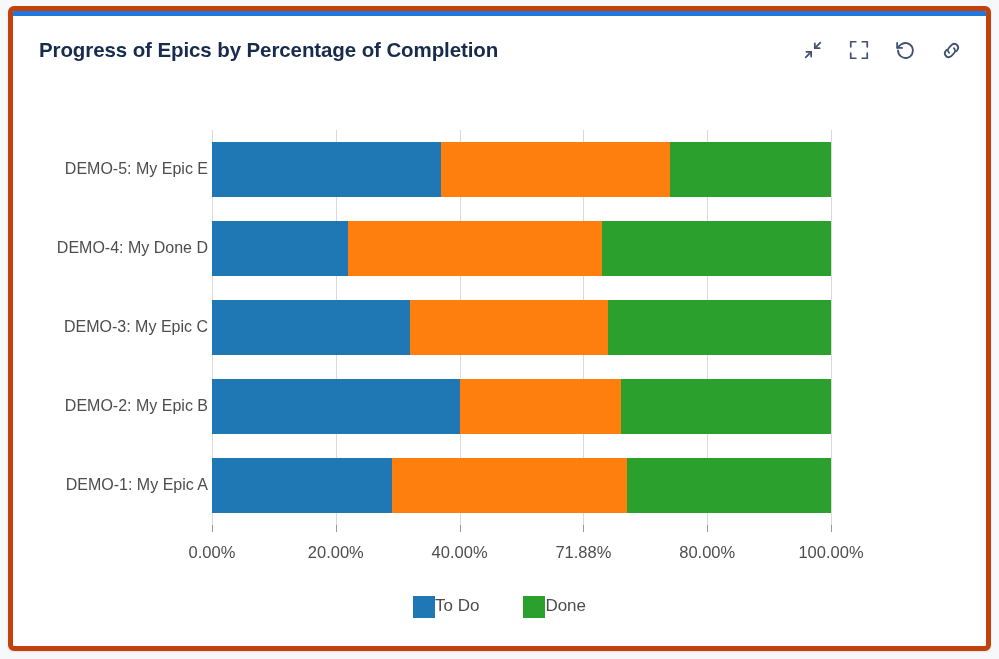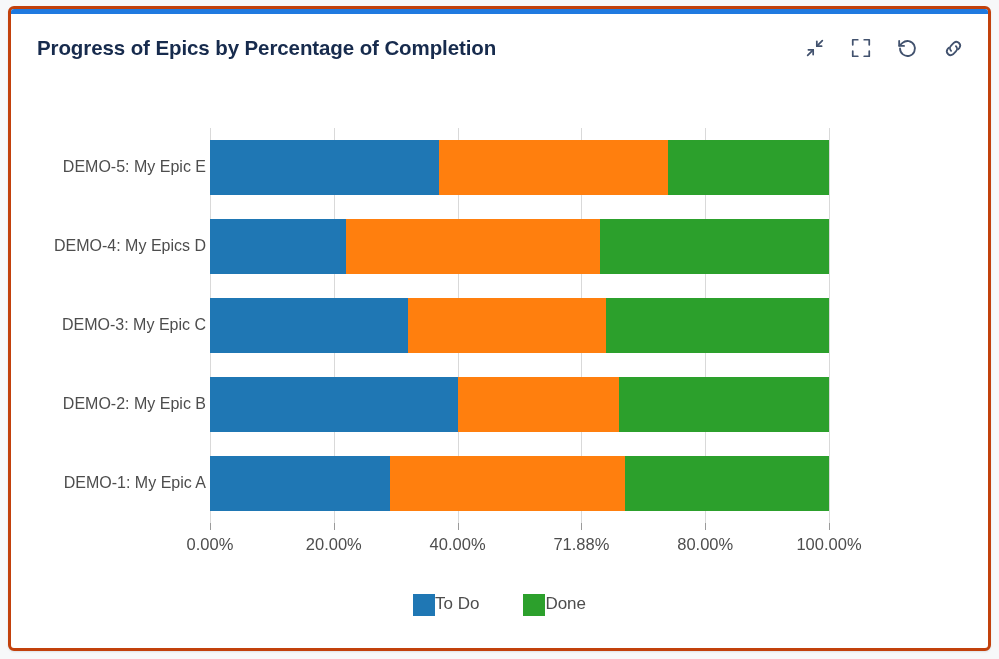--- a/index.html
+++ b/index.html
@@ -15,21 +15,21 @@
     background: #f7f8f9;
     overflow: hidden;
   }
   .card {
     position: absolute;
     left: 8px;
     top: 6px;
     width: 983px;
     height: 645px;
     background: #ffffff;
-    border: 3px solid #c2410c;
+    border: 5px solid #c2410c;
     border-radius: 6px;
     box-sizing: border-box;
     box-shadow: 0 1px 2px rgba(9,30,66,0.10);
     overflow: hidden;
   }
   .accent-bar {
     position: absolute;
     left: 0;
     top: 0;
     width: 100%;
@@ -123,21 +123,21 @@
   }
   .tick {
     position: absolute;
     top: 0;
     width: 1px;
     height: 7px;
     background: #9a9a9a;
   }
   .xticklabel {
     position: absolute;
-    top: 12px;
+    top: 18px;
     transform: translateX(-50%);
     font-size: 16.5px;
     color: #4d4d4d;
     white-space: nowrap;
   }
   .xaxis {
     position: absolute;
     left: 199px;
     top: 441px;
     width: 619px;
@@ -228,21 +228,21 @@
           <div class="row" style="top: 3%; height: 14%;">
             <div class="seg" title="DEMO-5: My Epic E — To Do: 37%" style="width: 37%; background: rgb(31, 119, 180);"></div>
             <div class="seg" title="DEMO-5: My Epic E — In Progress: 37%" style="width: 37%; background: rgb(255, 127, 14);"></div>
             <div class="seg" title="DEMO-5: My Epic E — Done: 26%" style="width: 26%; background: rgb(44, 160, 44);"></div>
             <div class="cat-label">DEMO-5: My Epic E</div>
           </div>
           <div class="row" style="top: 23%; height: 14%;">
             <div class="seg" title="DEMO-4: My Epic D — To Do: 22%" style="width: 22%; background: rgb(31, 119, 180);"></div>
             <div class="seg" title="DEMO-4: My Epic D — In Progress: 41%" style="width: 41%; background: rgb(255, 127, 14);"></div>
             <div class="seg" title="DEMO-4: My Epic D — Done: 37%" style="width: 37%; background: rgb(44, 160, 44);"></div>
-            <div class="cat-label">DEMO-4: My Epics D</div>
+            <div class="cat-label">DEMO-4: My Done D</div>
           </div>
           <div class="row" style="top: 43%; height: 14%;">
             <div class="seg" title="DEMO-3: My Epic C — To Do: 32%" style="width: 32%; background: rgb(31, 119, 180);"></div>
             <div class="seg" title="DEMO-3: My Epic C — In Progress: 32%" style="width: 32%; background: rgb(255, 127, 14);"></div>
             <div class="seg" title="DEMO-3: My Epic C — Done: 36%" style="width: 36%; background: rgb(44, 160, 44);"></div>
             <div class="cat-label">DEMO-3: My Epic C</div>
           </div>
           <div class="row" style="top: 63%; height: 14%;">
             <div class="seg" title="DEMO-2: My Epic B — To Do: 40%" style="width: 40%; background: rgb(31, 119, 180);"></div>
             <div class="seg" title="DEMO-2: My Epic B — In Progress: 26%" style="width: 26%; background: rgb(255, 127, 14);"></div>

